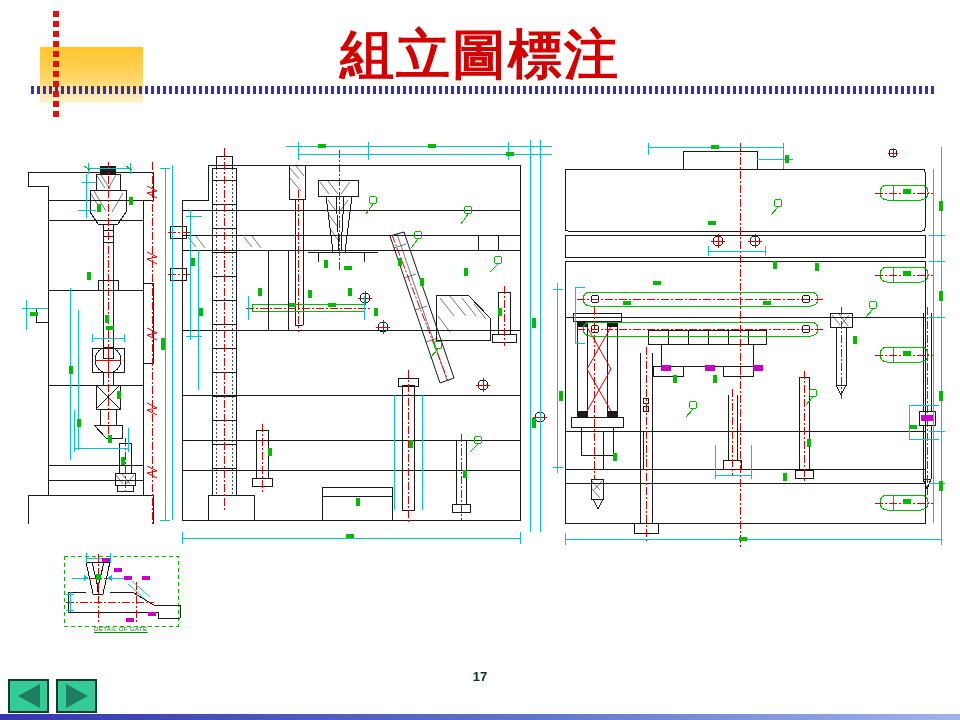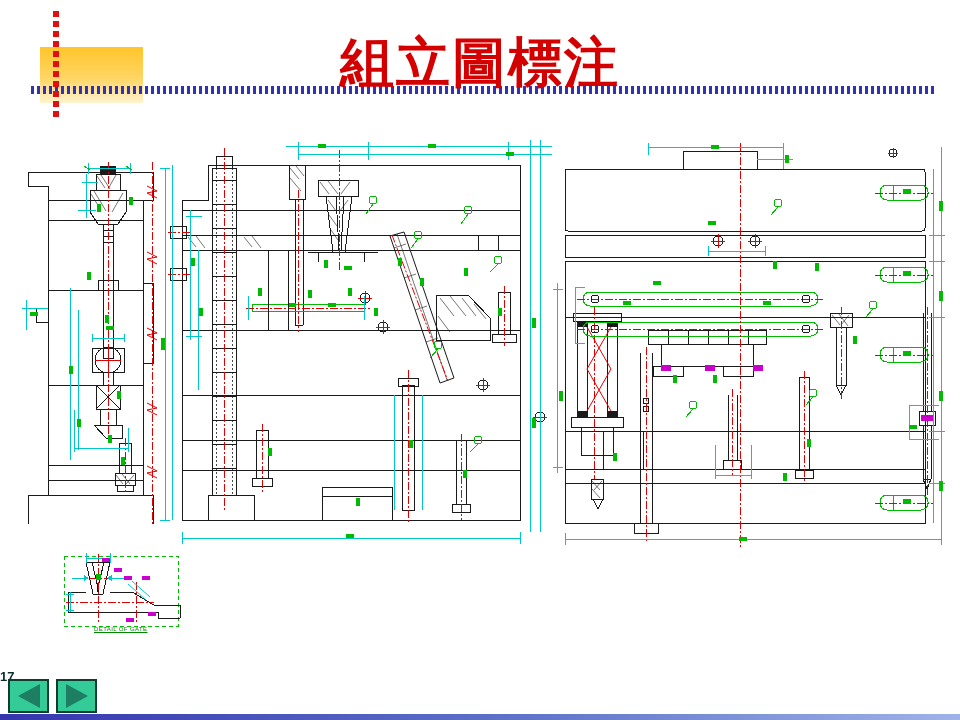--- a/index.html
+++ b/index.html
@@ -14,21 +14,21 @@
   }
   .blue-dashed-line{
     position:absolute;left:31px;top:86px;width:903px;height:8px;
     background:repeating-linear-gradient(to right,#3232b4 0 3px,transparent 3px 6px);
   }
   .red-dotted-line{
     position:absolute;left:53px;top:11px;width:6px;height:110px;
     background:repeating-linear-gradient(to bottom,#e01010 0 6px,transparent 6px 10px);
   }
   .slide-title{
-    position:absolute;left:0;right:0;top:18px;margin:16px;text-align:center;
+    position:absolute;left:0;right:0;top:18px;margin:8px;text-align:center;
     font-family:"Liberation Serif","DejaVu Serif",serif;
     font-size:54px;font-weight:bold;color:#d40000;letter-spacing:2px;line-height:1.1;
   }
   
   svg{position:absolute;shape-rendering:crispEdges;}
   svg .k{stroke:#1a1a1a;fill:none;stroke-width:1;}
   svg .kf{fill:#1a1a1a;stroke:none;}
   svg .kd{stroke:#1a1a1a;fill:none;stroke-width:0.8;stroke-dasharray:2 2;}
   svg .h{stroke:#1a1a1a;fill:none;stroke-width:0.6;shape-rendering:auto;}
   svg .c{stroke:#00c8c8;fill:none;stroke-width:1;}
@@ -42,21 +42,21 @@
   #left-drawing{left:18px;top:160px;}
   #middle-drawing{left:168px;top:140px;}
   #right-drawing{left:553px;top:143px;}
   #detail-drawing{left:58px;top:548px;}
   .detail-caption{
     position:absolute;left:94px;top:626px;width:70px;
     font-size:6px;color:#008800;letter-spacing:0.4px;text-decoration:underline;
   }
   
   .page-number{
-    position:absolute;left:0;right:0;top:669px;text-align:left;
+    position:absolute;left:0;right:0;top:669px;text-align:center;
     font-size:13px;font-weight:bold;color:#0d2b2b;
   }
   .nav-button{
     position:absolute;width:41px;height:34px;box-sizing:border-box;
     background:#33cc99;border:2px solid #0e3d2f;
     display:flex;align-items:center;justify-content:center;padding:0;cursor:pointer;
   }
   #nav-prev{left:8px;top:679px;}
   #nav-next{left:56px;top:679px;}
   .tri-left{width:0;height:0;border-top:12px solid transparent;border-bottom:12px solid transparent;border-right:22px solid #1e7e62;}

